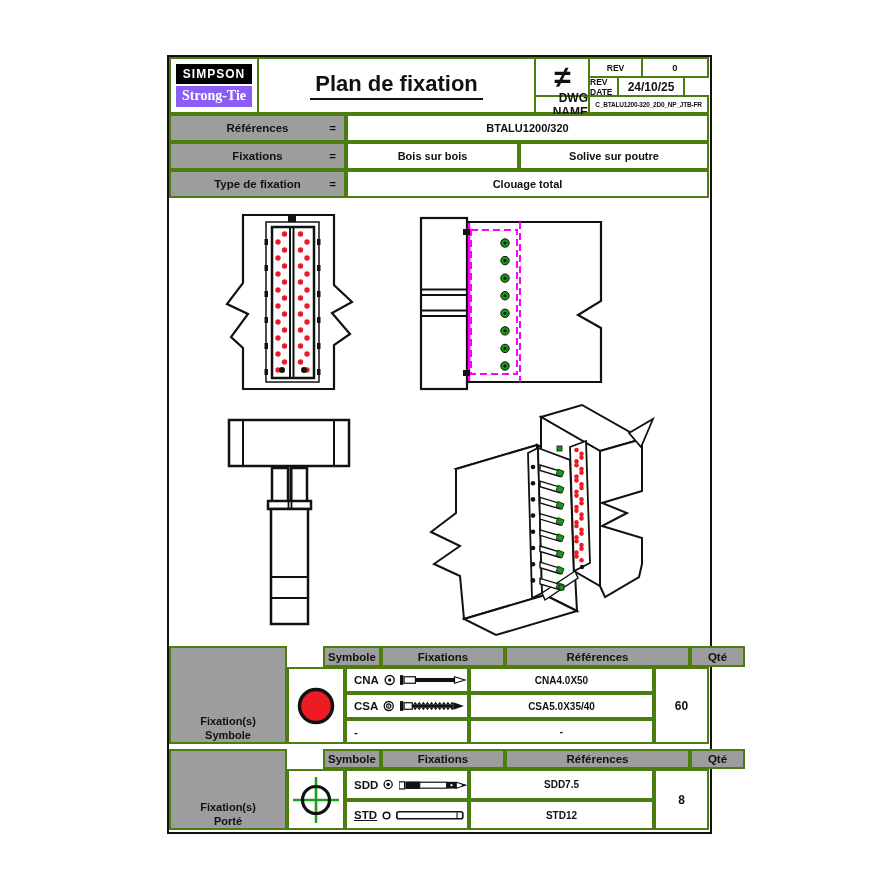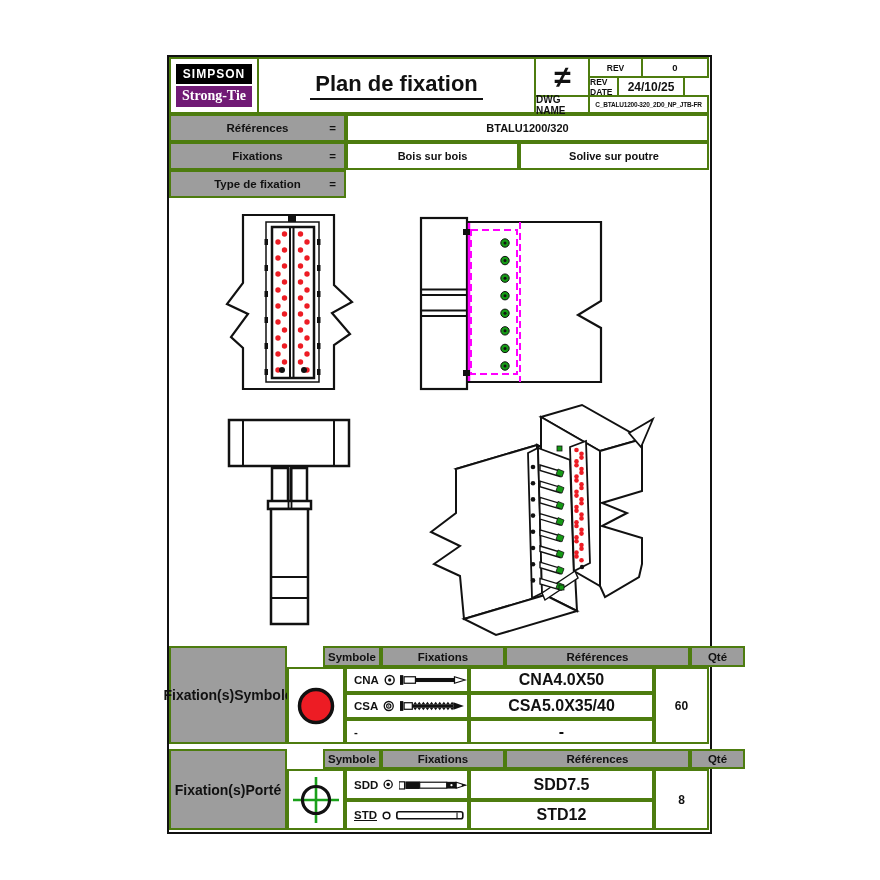--- a/index.html
+++ b/index.html
@@ -6,43 +6,43 @@
   #stage{position:relative;width:880px;height:880px;background:#fff;
          font-family:"Liberation Sans",sans-serif;color:#111;}
   .sheet{position:absolute;left:167px;top:55px;width:541px;height:775px;
          border:2px solid #111;box-sizing:content-box;background:#fff;}
   .cell{position:absolute;box-sizing:border-box;border:2px solid #4d7c0f;background:#fff;
         display:flex;align-items:center;justify-content:center;font-weight:bold;}
   .gray{background:#9d9d9d;}
   
   .logo-cell{left:0;top:0;width:90px;height:57px;flex-direction:column;gap:0;}
   .logo-black{background:#000;color:#fff;font-size:12px;letter-spacing:1px;padding:3px 7px;font-weight:bold;}
-  .logo-red{background:#701a75;color:#fff;font-family:"Liberation Serif",serif;font-size:14px;
+  .logo-red{background:#8b5cf6;color:#fff;font-family:"Liberation Serif",serif;font-size:14px;
             font-weight:bold;padding:2px 6px 3px 6px;margin-top:2px;}
   .title-cell{left:88px;top:0;width:279px;height:57px;font-size:22px;}
   .title-underline{border-bottom:2px solid #111;padding:0 5px 1px 5px;}
   .neq-cell{left:365px;top:0;width:56px;height:40px;font-size:30px;font-weight:bold;font-style:italic;}
   .rev-label{left:419px;top:0;width:55px;height:21px;font-size:8.5px;}
   .rev-value{left:472px;top:0;width:68px;height:21px;font-size:9.5px;}
   .revdate-label{left:419px;top:19px;width:45px;height:21px;font-size:8.5px;}
   .revdate-value{left:448px;top:19px;width:68px;height:21px;font-size:12px;}
-  .dwg-label{left:365px;top:38px;width:56px;height:19px;font-size:10px;}
+  .dwg-label{left:365px;top:38px;width:56px;height:19px;font-size:12px;text-align:right;}
   .dwg-value{left:419px;top:38px;width:121px;height:19px;font-size:6.5px;letter-spacing:-0.2px;}
   
   .info-label{width:177px;height:28px;font-size:11.5px;position:absolute;left:0;}
   .info-label .eq{position:absolute;right:8px;}
   .info-value{font-size:11px;position:absolute;}
   
   .draw-area{position:absolute;left:0;top:141px;width:541px;height:448px;}
   
   .th{font-size:11.5px;margin-left:36px;}
   .code-row{justify-content:flex-start;padding-left:7px;gap:5px;font-size:11.5px;}
-  .ref-cell{font-size:16px;text-align:center;}
+  .ref-cell{font-size:10px;text-align:center;}
   .qty-cell{font-size:12px;}
-  .group-cell{flex-direction:row;font-size:14px;line-height:14px;}
+  .group-cell{flex-direction:column;font-size:11px;line-height:14px;justify-content:flex-end;}
   svg{display:block;}
 </style>
 </head>
 <body>
 <div id="stage">
 
 <div class="sheet">
 
   <div class="cell logo-cell">
     <div class="logo-black">SIMPSON</div>
@@ -69,20 +69,21 @@
     <span>Fixations</span>
     <span class="eq">=</span>
   </div>
   <div class="cell info-value" style="left:177px;top:85px;width:173px;height:28px;">Bois sur bois</div>
   <div class="cell info-value" style="left:350px;top:85px;width:190px;height:28px;">Solive sur poutre</div>
 
   <div class="cell gray info-label" style="top:113px;">
     <span>Type de fixation</span>
     <span class="eq">=</span>
   </div>
+  <div class="cell info-value" style="left:177px;top:113px;width:363px;height:28px;">Clouage total</div>
 
   <div class="draw-area">
     <svg id="views" width="541" height="448" viewBox="168 197 541 448">
       <g stroke="#111" fill="none" stroke-width="2.2" stroke-linejoin="miter">
 
         <g>
           <path fill="#fff" d="M242,214 L333,214 L333,284 L351,301 L331,312 L349,333 L333,344 L333,388 L242,388 L242,347 L230,336 L247,313 L226,303 L242,282 Z"></path>
           <rect x="265" y="221" width="53" height="160" stroke-width="1.5"></rect>
           <rect x="271" y="226" width="42" height="151" stroke-width="2.5"></rect>
           <line x1="289" y1="226" x2="289" y2="377" stroke-width="2"></line>

